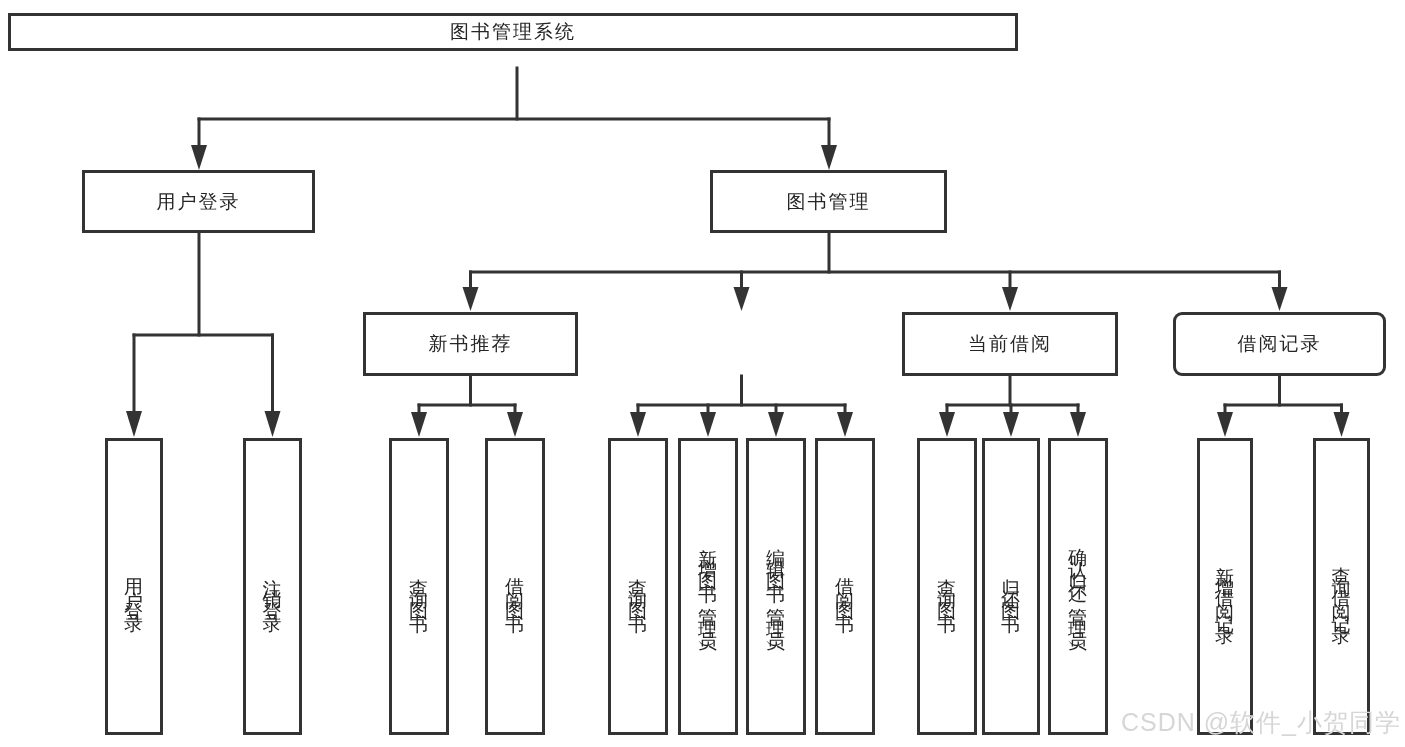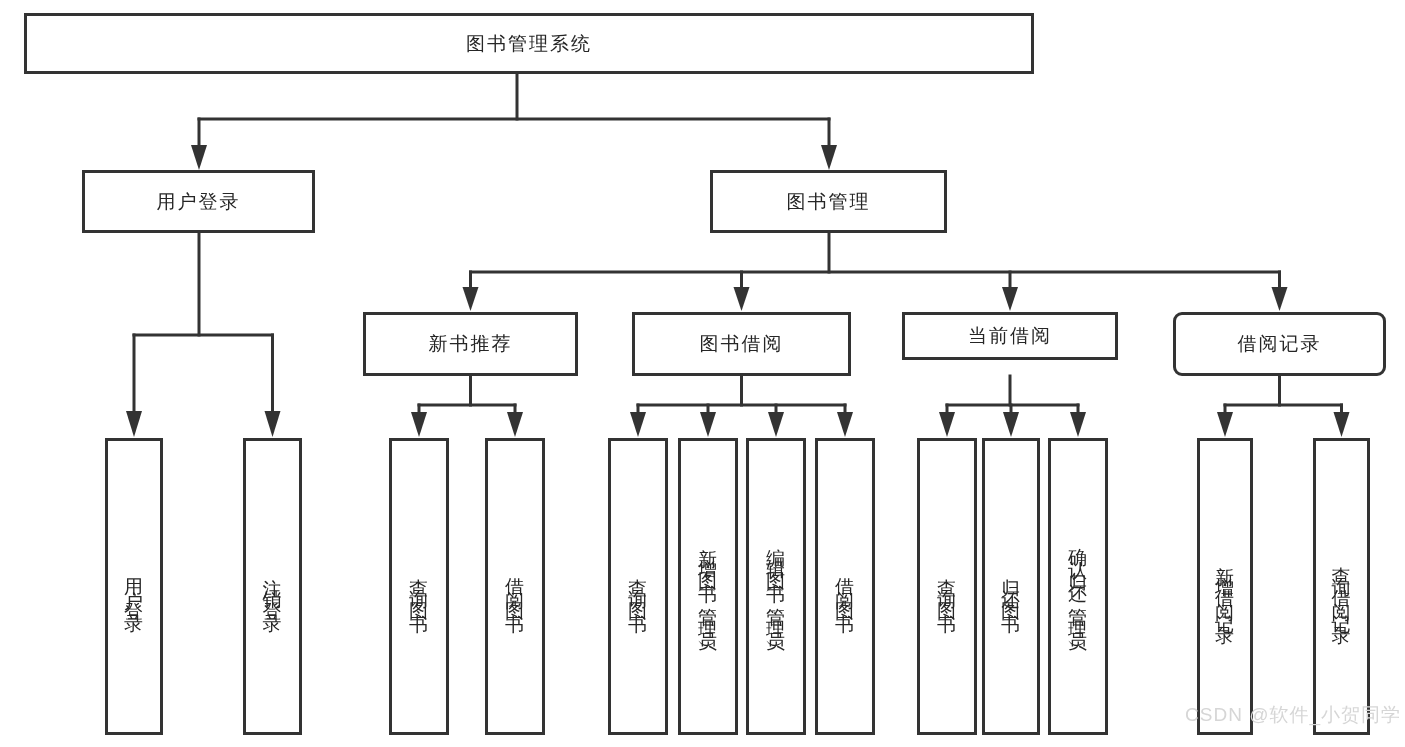--- a/index.html
+++ b/index.html
@@ -34,46 +34,46 @@
     z-index:2;
   }
   .leaf{
     writing-mode:vertical-rl;
     text-orientation:mixed;
     letter-spacing:12px;
     font-size:19px;
     line-height:1;
   }
   
-  .n-root {left:24px;  top:13px;  width:1010px;height:61px;}
+  .n-root {left:8px;  top:13px;  width:1010px;height:38px;}
   .n-l2-a {left:82px;  top:170px; width:233px; height:63px;}
   .n-l2-b {left:710px; top:170px; width:237px; height:63px;}
   .n-l3-1 {left:363px; top:312px; width:215px; height:64px;}
   .n-l3-2 {left:632px; top:312px; width:219px; height:64px;}
-  .n-l3-3 {left:902px; top:312px; width:216px; height:48px;}
+  .n-l3-3 {left:902px; top:312px; width:216px; height:64px;}
   .n-l3-4 {left:1173px;top:312px; width:213px; height:64px;border-radius:9px;}
   .leaf{top:438px;height:297px;}
   .g1-1{left:105px;width:58px;}
   .g1-2{left:243px;width:59px;}
   .g2-1{left:389px;width:60px;}
   .g2-2{left:485px;width:60px;}
   .g3-1{left:608px;width:60px;}
   .g3-2{left:678px;width:60px;}
   .g3-3{left:746px;width:60px;}
   .g3-4{left:815px;width:60px;}
   .g4-1{left:917px;width:60px;}
   .g4-2{left:982px;width:58px;}
   .g4-3{left:1048px;width:60px;}
   .g5-1{left:1197px;width:56px;}
   .g5-2{left:1313px;width:57px;}
   .watermark{
     position:absolute;
-    right:4px;bottom:19px;
+    right:4px;bottom:8px;
     color:var(--watermark);
-    font-size:19px;
+    font-size:25px;
     letter-spacing:1px;
     z-index:5;
     white-space:nowrap;
   }
 </style>
 </head>
 <body>
 
 <div class="canvas">
 
@@ -152,21 +152,20 @@
       <polygon class="ah" points="1333.5,412 1349.5,412 1341.5,437"></polygon>
     </g>
   </svg>
 
   <div class="node n-root">图书管理系统</div>
 
   <div class="node n-l2-a">用户登录</div>
   <div class="node n-l3-1">新书推荐</div>
 
   <div class="node n-l2-b">图书管理</div>
-  <div class="node n-l3-2">图书借阅</div>
   <div class="node n-l3-3">当前借阅</div>
   <div class="node n-l3-4">借阅记录</div>
 
   <div class="node leaf g1-1">用户登录</div>
   <div class="node leaf g1-2">注销登录</div>
 
   <div class="node leaf g2-1">查询图书</div>
   <div class="node leaf g2-2">借阅图书</div>
 
   <div class="node leaf g3-1">查询图书</div>

